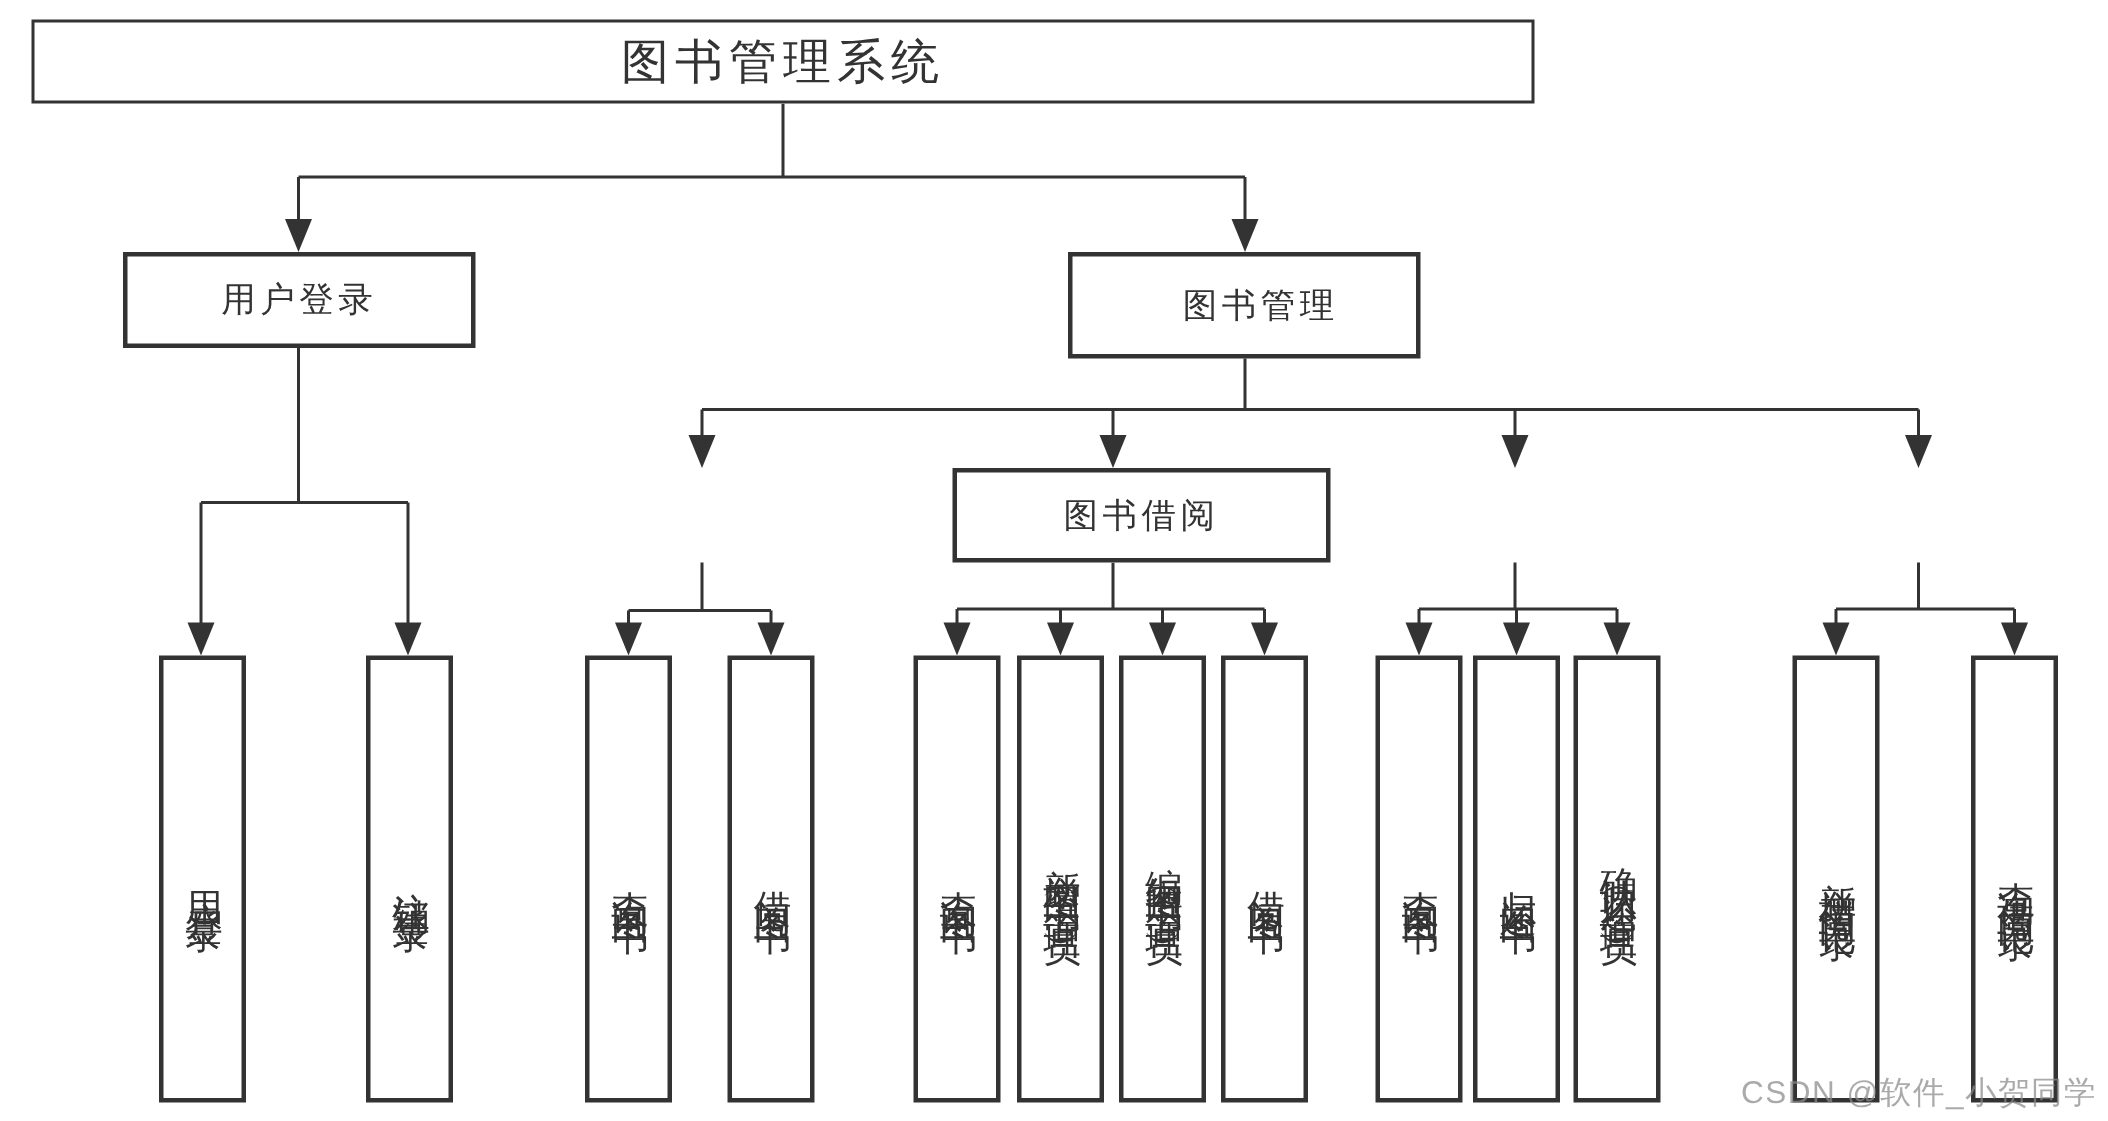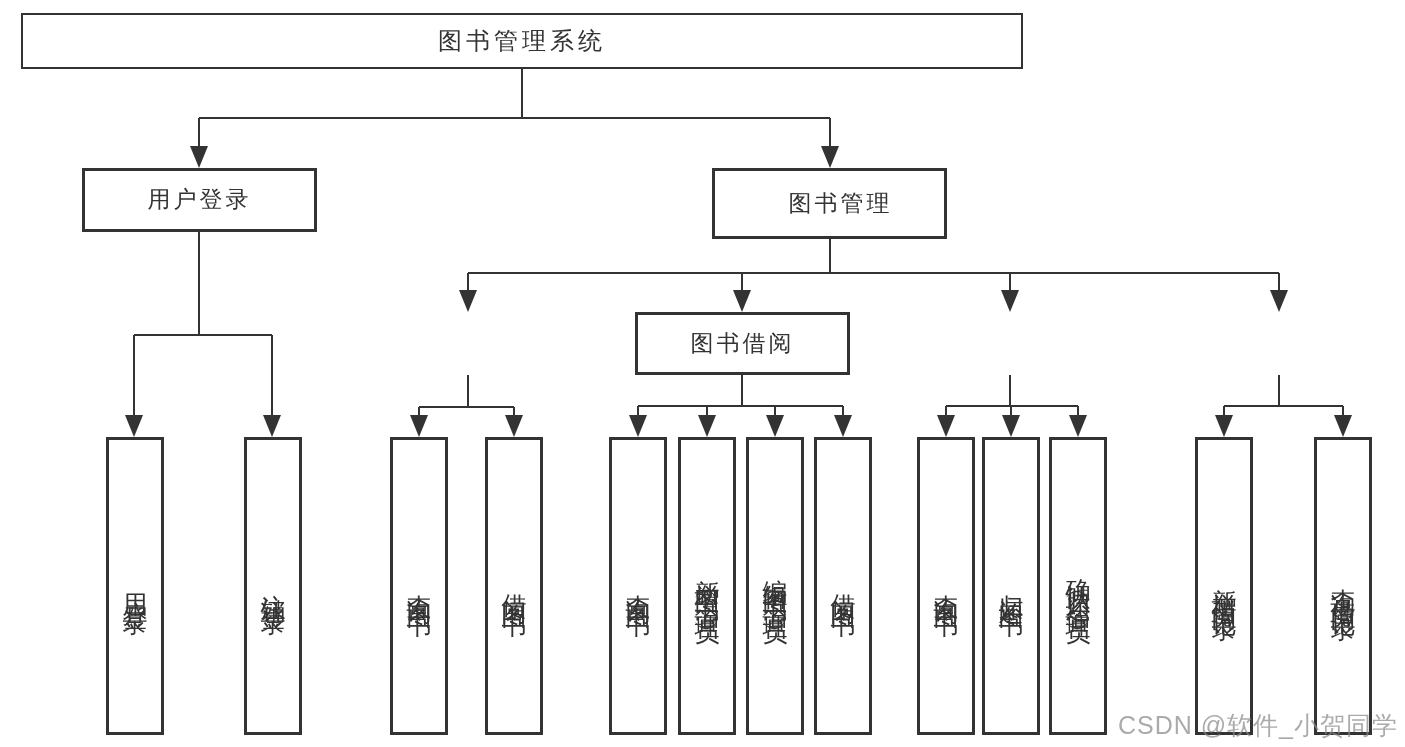--- a/index.html
+++ b/index.html
@@ -27,21 +27,21 @@
     color: #333333;
     display: flex;
     align-items: center;
     justify-content: center;
     text-align: center;
     line-height: 1.2;
   }
 
   .root-node {
     border-width: 2px;
-    font-size: 24px;
+    font-size: 32px;
     letter-spacing: 4px;
   }
 
   .h-node {
     font-size: 23px;
     letter-spacing: 3px;
   }
 
   .v-node {
     font-size: 25px;
@@ -51,21 +51,21 @@
     text-orientation: mixed;
     letter-spacing: 6px;
     line-height: 1;
     white-space: nowrap;
   }
 
   .watermark {
     position: absolute;
     right: 7px;
     bottom: 5px;
-    font-size: 25px;
+    font-size: 21px;
     letter-spacing: 1px;
     color: rgba(137, 137, 137, 0.72);
     white-space: nowrap;
     z-index: 5;
   }
 </style>
 </head>
 <body>
 
 <div class="stage">
@@ -114,21 +114,21 @@
     <span>图书管理系统</span>
   </div>
 
   <div class="node h-node" style="left:82px; top:168px; width:235px; height:64px;">
     <span>用户登录</span>
   </div>
   <div class="node h-node" style="left:712px; top:168px; width:235px; height:71px;padding-left:22px;">
     <span>图书管理</span>
   </div>
 
-  <div class="node h-node" style="left:635px; top:312px; width:215px; height:63px;">
+  <div class="node h-node" style="left:635px; top:312px; width:252px; height:63px;">
     <span>图书借阅</span>
   </div>
 
   <div class="node v-node" style="left:106px; top:437px; width:58px; height:298px;">
     <span class="vtext">用户登录</span>
   </div>
   <div class="node v-node" style="left:244px; top:437px; width:58px; height:298px;">
     <span class="vtext">注销登录</span>
   </div>
 

